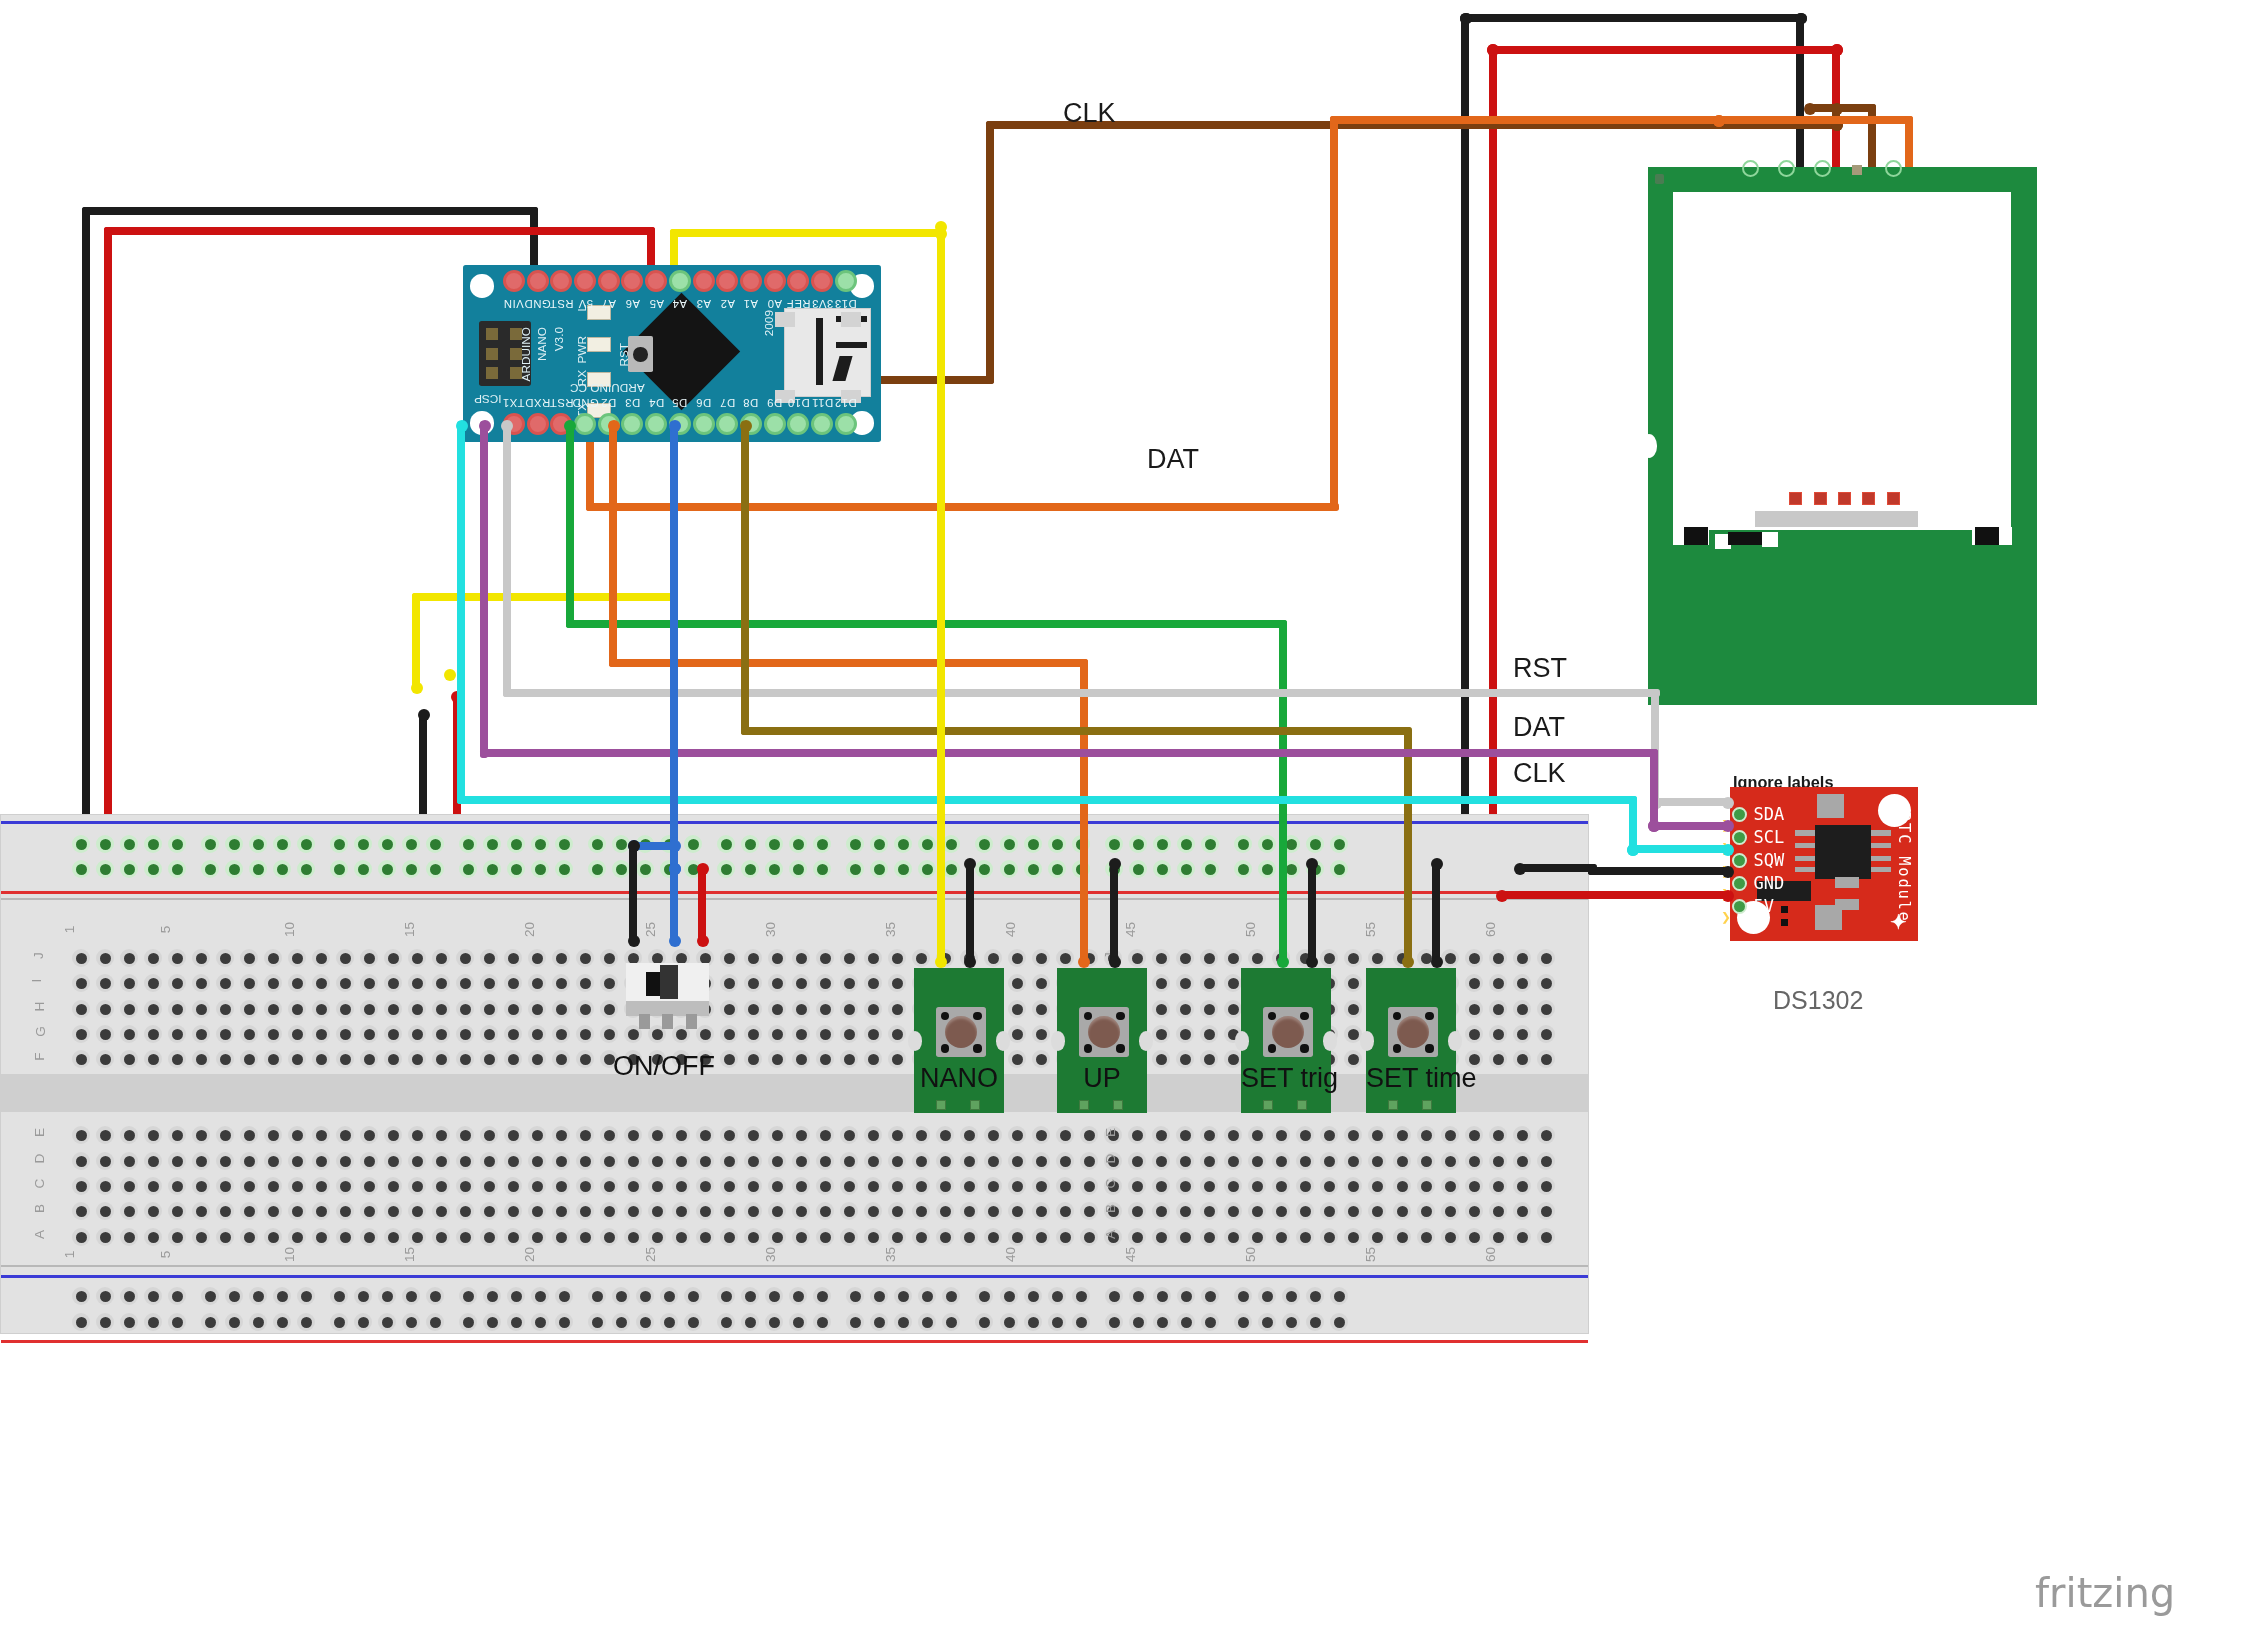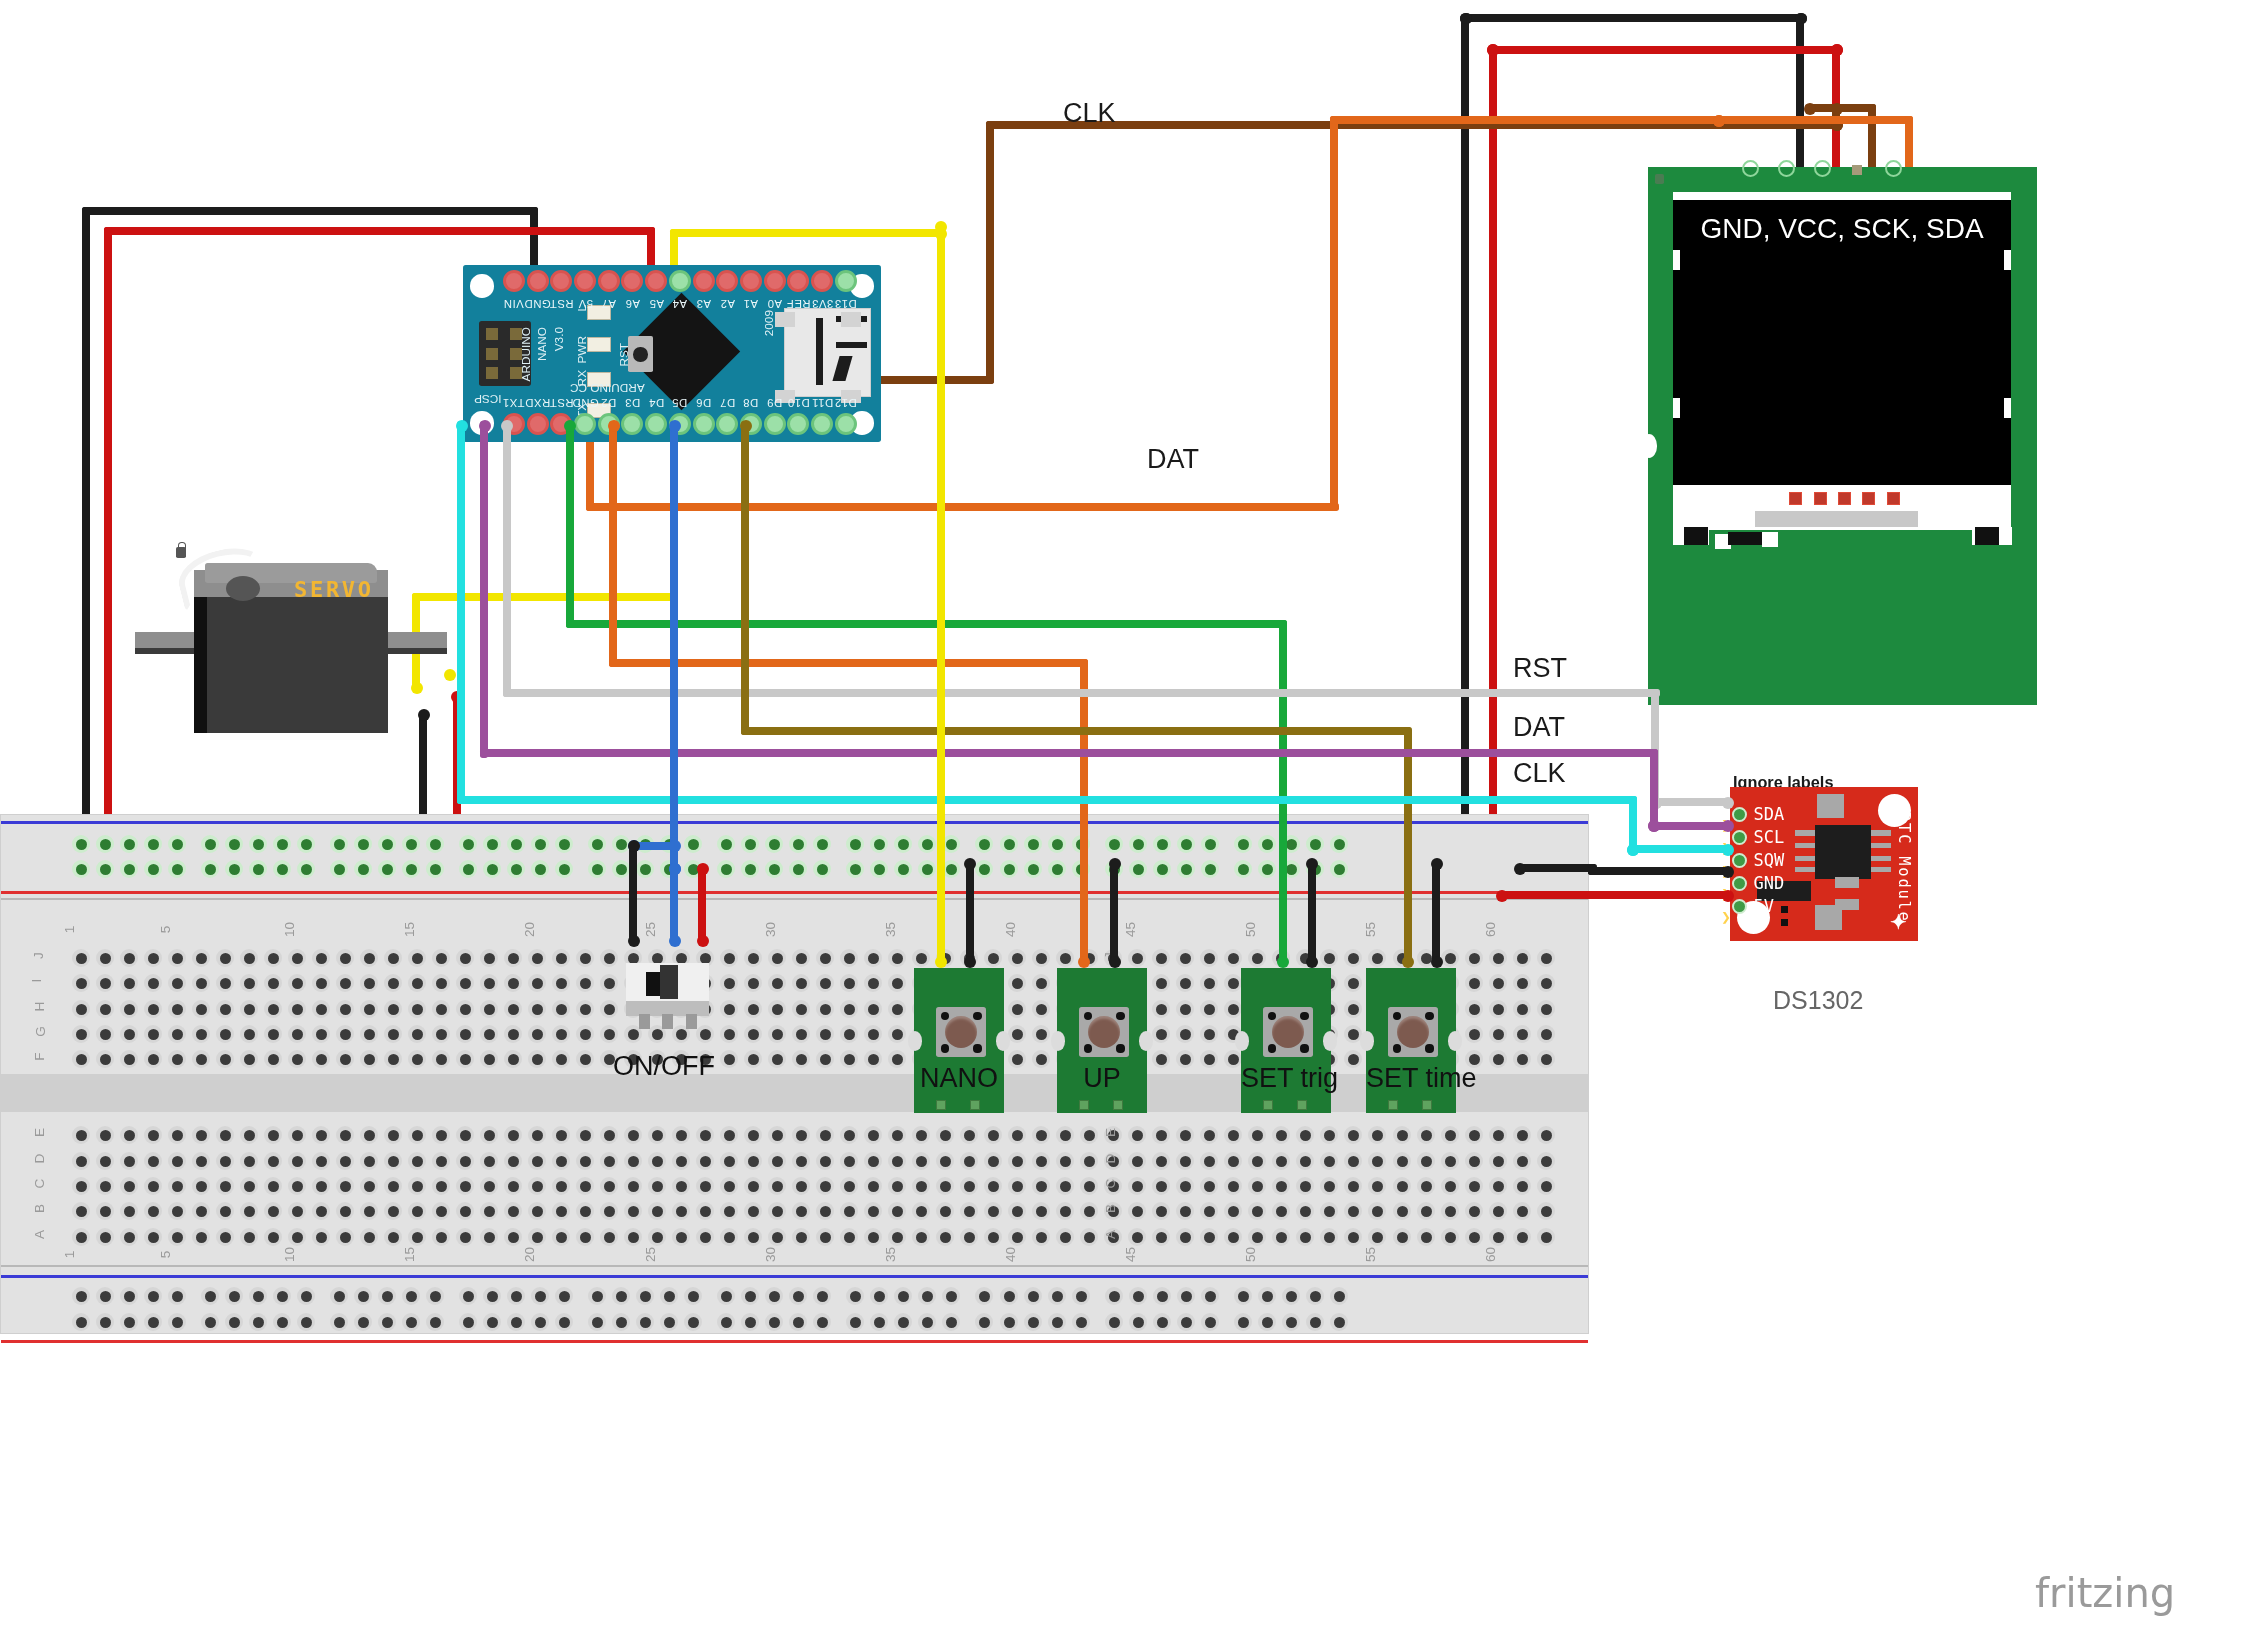--- a/index.html
+++ b/index.html
@@ -363,41 +363,26 @@
         <div class="nano-pin-lbl" style="left: 107px; top: 132px; width: 31px; text-align: center;">GND</div>
         <div class="nano-pin" style="left: 87px; top: 148px;"></div>
         <div class="nano-pin-lbl" style="left: 83px; top: 132px; width: 31px; text-align: center;">RST</div>
         <div class="nano-pin" style="left: 64px; top: 148px;"></div>
         <div class="nano-pin-lbl" style="left: 59px; top: 132px; width: 31px; text-align: center;">RXD</div>
         <div class="nano-pin" style="left: 40px; top: 148px;"></div>
         <div class="nano-pin-lbl" style="left: 35px; top: 132px; width: 31px; text-align: center;">TX1</div>
       </div>
   </div>
 
-  <div id="servo" class="abs">
-    <div class="sv-wing-l"></div>
-    <div class="sv-wing-r"></div>
-    <div class="sv-top"></div>
-    <div class="sv-top2"></div>
-    <div class="sv-body"></div>
-    <div class="sv-shadowl"></div>
-    <div class="sv-hub"></div>
-    <div class="sv-horn"></div>
-    <div class="sv-lock"></div>
-    <div class="sv-text">SERVO</div>
-  </div>
 
   <div id="disp" class="abs">
     <div class="pcb"></div>
     <div class="lock"></div>
     <div class="notch"></div>
     <div class="glass"></div>
-    <div class="screen">
-      <div class="scr-text">GND, VCC, SCK, SDA</div>
-    </div>
     <div class="wht" style="left:25px;top:83px;width:7.2px;height:20px;"></div>
     <div class="wht" style="left:356px;top:83px;width:7.2px;height:20px;"></div>
     <div class="wht" style="left:25px;top:231px;width:7.2px;height:20px;"></div>
     <div class="wht" style="left:356px;top:231px;width:7.2px;height:20px;"></div>
     <div class="wht" style="left:25px;top:318px;width:338px;height:45px;"></div>
     <div class="flat"></div>
     <div class="wht" style="left:25px;top:360px;width:36px;height:18px;"></div>
     <div class="blk" style="left:36px;top:360px;width:23.5px;height:18px;"></div>
     <div class="wht" style="left:67px;top:367px;width:16.3px;height:14.5px;"></div>
     <div class="blk" style="left:80px;top:365px;width:38px;height:12.7px;"></div>

